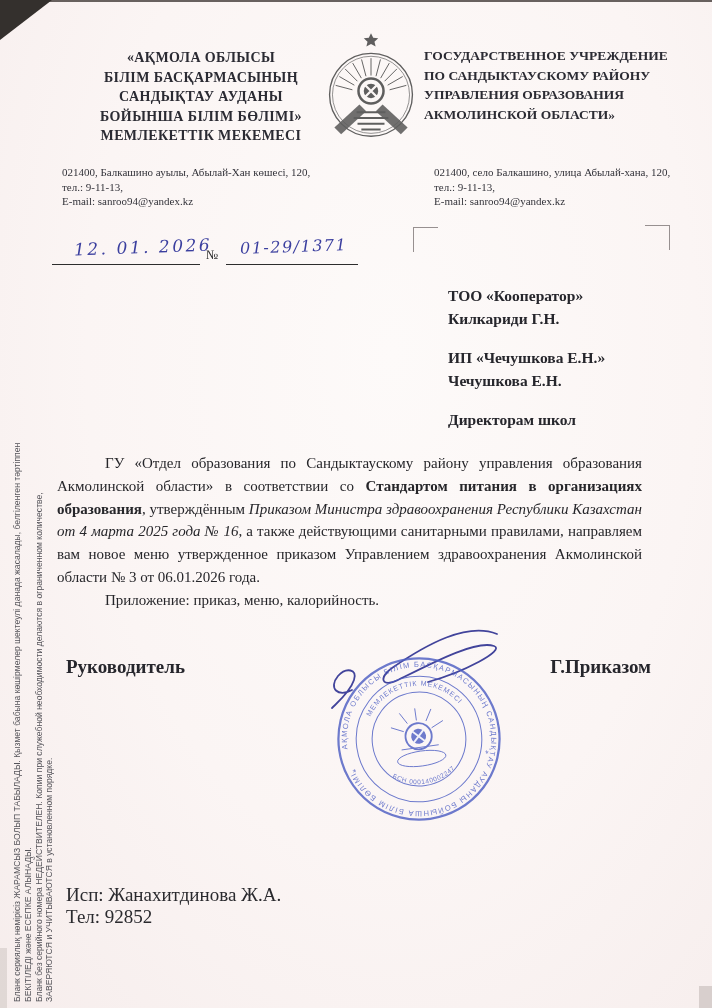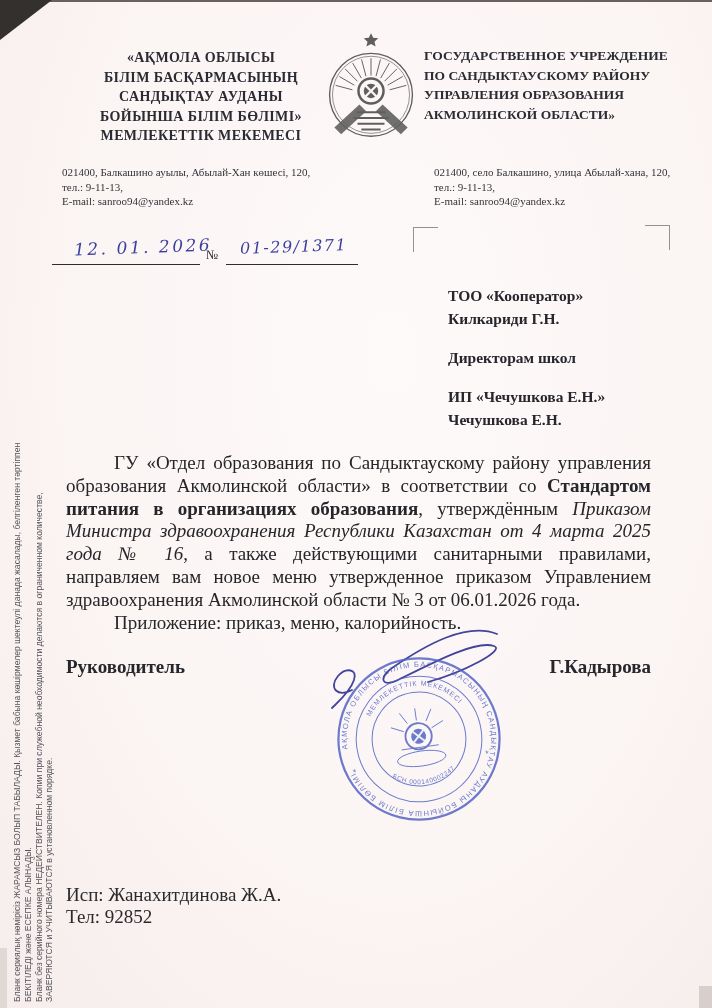--- a/index.html
+++ b/index.html
@@ -33,22 +33,22 @@
   .no-label{position:absolute;left:206px;top:247px;font-size:13px;color:#2d2d2d;}
 
   .bracket-left{position:absolute;left:413px;top:227px;width:24px;height:24px;
     border-left:1px solid #979090;border-top:1px solid #979090;}
   .bracket-right{position:absolute;left:645px;top:225px;width:24px;height:24px;
     border-right:1px solid #979090;border-top:1px solid #979090;}
 
   .recipients{position:absolute;left:448px;top:284px;font-weight:bold;font-size:15.5px;line-height:23px;color:#26262c;}
   .recipient-group{margin-bottom:16px;}
 
-  .body-text{position:absolute;left:66px;top:452px;width:585px;
-    font-size:19px;line-height:22.8px;text-align:justify;color:#26262a;}
+  .body-text{position:absolute;left:57px;top:452px;width:585px;
+    font-size:15px;line-height:22.8px;text-align:justify;color:#26262a;}
   .body-text p{margin:0;text-indent:48px;}
 
   .sig-row{position:absolute;left:66px;top:656px;width:585px;font-weight:bold;font-size:19px;color:#26262c;}
   .sig-role{float:left;}
   .sig-name{float:right;}
 
   .signature-ink{position:absolute;left:300px;top:612px;width:220px;height:100px;}
   .stamp{position:absolute;left:330px;top:650px;width:178px;height:178px;opacity:.82;transform:rotate(-8deg);}
 
   .side-note{position:absolute;left:12px;top:1002px;width:620px;
@@ -129,36 +129,36 @@
 
   <div class="bracket-left"></div>
   <div class="bracket-right"></div>
 
   <div class="recipients">
     <div class="recipient-group">
       <div>ТОО «Кооператор»</div>
       <div>Килкариди Г.Н.</div>
     </div>
     <div class="recipient-group">
-      <div>Директорам школ</div>
-    </div>
-    <div class="recipient-group">
       <div>ИП «Чечушкова Е.Н.»</div>
       <div>Чечушкова Е.Н.</div>
     </div>
+    <div class="recipient-group">
+      <div>Директорам школ</div>
+    </div>
   </div>
 
   <div class="body-text">
     <p><span>ГУ «Отдел образования по Сандыктаускому району управления образования Акмолинской области» в соответствии со </span><b>Стандартом питания в организациях образования</b><span>, утверждённым </span><i>Приказом Министра здравоохранения Республики Казахстан от 4 марта 2025 года № 16</i><span>, а также действующими санитарными правилами, направляем вам новое меню утвержденное приказом Управлением здравоохранения Акмолинской области № 3 от 06.01.2026 года.</span></p>
     <p>Приложение: приказ, меню, калорийность.</p>
   </div>
 
   <div class="sig-row">
     <span class="sig-role">Руководитель</span>
-    <span class="sig-name">Г.Кадырова</span>
+    <span class="sig-name">Г.Приказом</span>
   </div>
 
   <svg class="signature-ink" viewBox="0 0 220 100">
     <g fill="none" stroke="#2e3192" stroke-width="1.8" stroke-linecap="round" opacity=".9">
       <path d="M52 78 c-14 8 -24 -2 -14 -14 c8 -9 20 -7 16 4 c-4 12 -16 22 -22 28"></path>
       <path d="M197 22 c-30 -12 -70 10 -105 34 c-14 10 -10 20 6 12 c36 -18 78 -40 96 -34 c12 4 -30 26 -66 36"></path>
     </g>
   </svg>
 
   <svg class="stamp" viewBox="0 0 190 190" xmlns="http://www.w3.org/2000/svg" xmlns:xlink="http://www.w3.org/1999/xlink">

